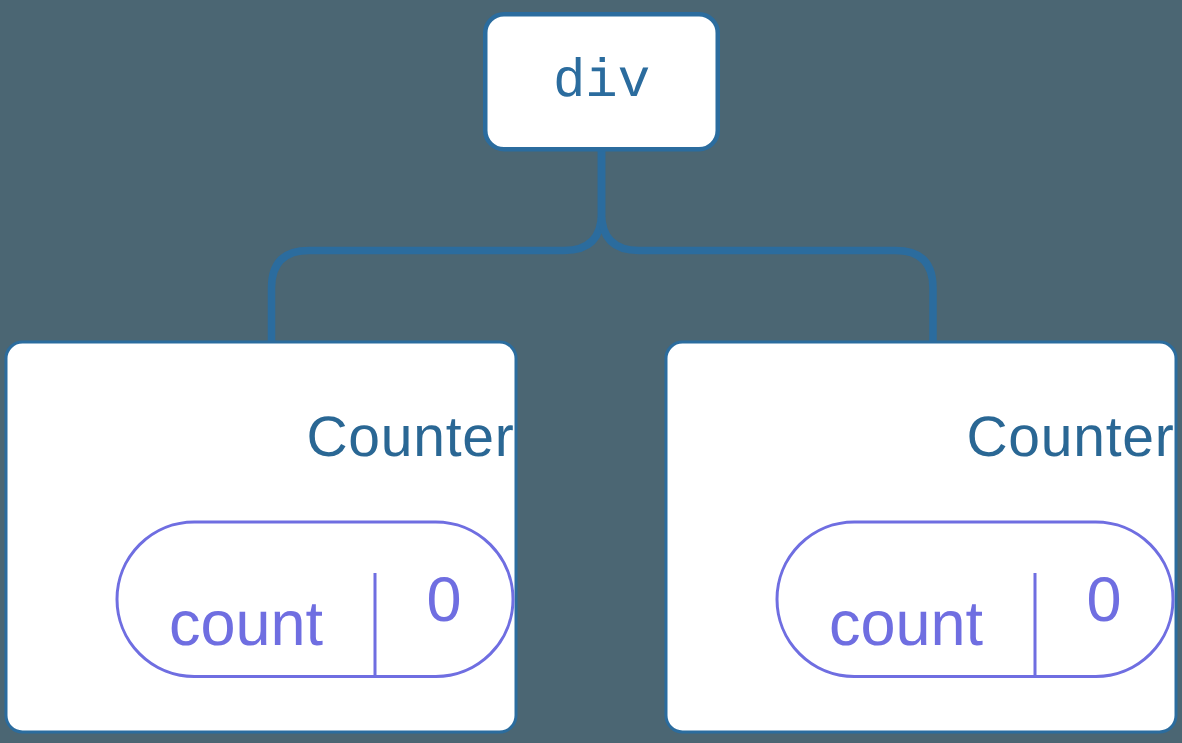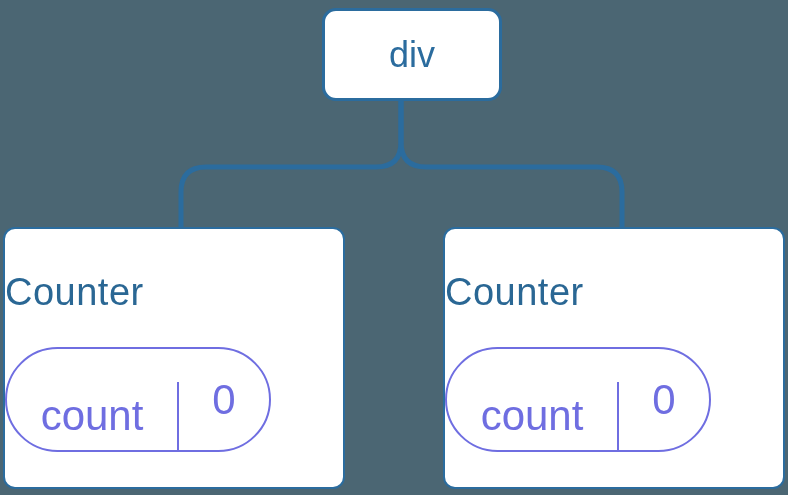--- a/index.html
+++ b/index.html
@@ -28,43 +28,44 @@
   }
   .connector {
     fill: none;
     stroke: var(--blue);
     stroke-width: 5;
     stroke-linecap: butt;
   }
   .root-node {
     position: absolute;
     left: 322px; top: 8px;
-    width: 180px; height: 93px;
+    width: 158px; height: 93px;
     background: var(--card-bg);
     border: 3px solid var(--blue);
     border-radius: 14px;
     display: flex;
     align-items: center;
     justify-content: center;
+    font-family: Liberation Mono, monospace;
   }
   .root-label {
     color: var(--blue);
     font-size: 36px;
     line-height: 1;
   }
   .card {
     position: absolute;
     top: 227px;
     width: 342px; height: 262px;
     background: var(--card-bg);
     border: 2px solid var(--blue);
     border-radius: 12px;
     display: flex;
     flex-direction: column;
-    align-items: flex-start;
+    align-items: flex-end;
   }
   .card-left  { left: 3px; }
   .card-right { left: 443px; }
   .card-title {
     margin-top: 44px;
     color: var(--title-blue);
     font-size: 38px;
     font-weight: 500;
     letter-spacing: 0.5px;
     line-height: 1;

